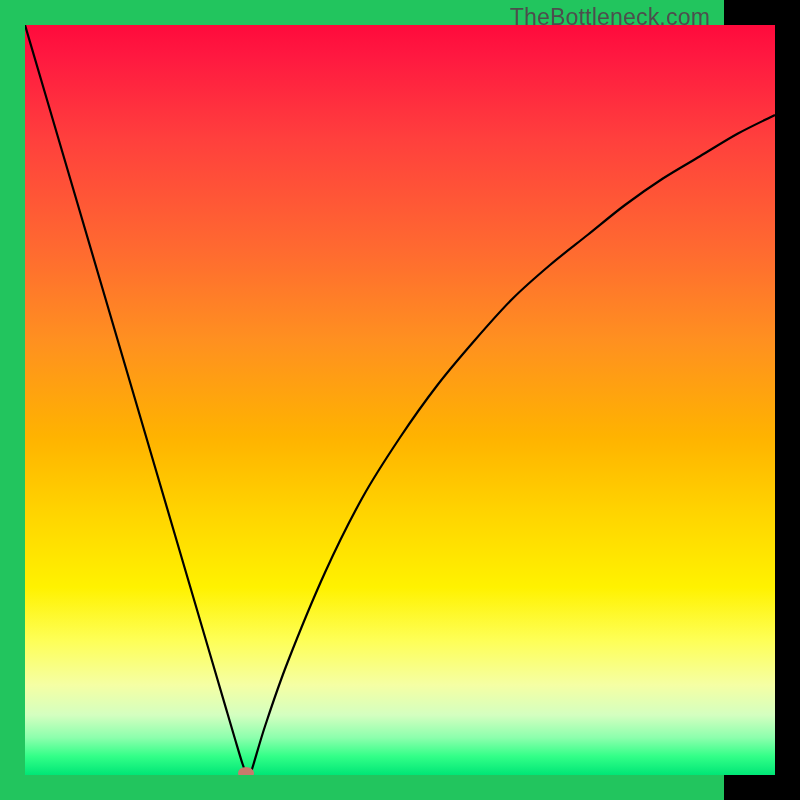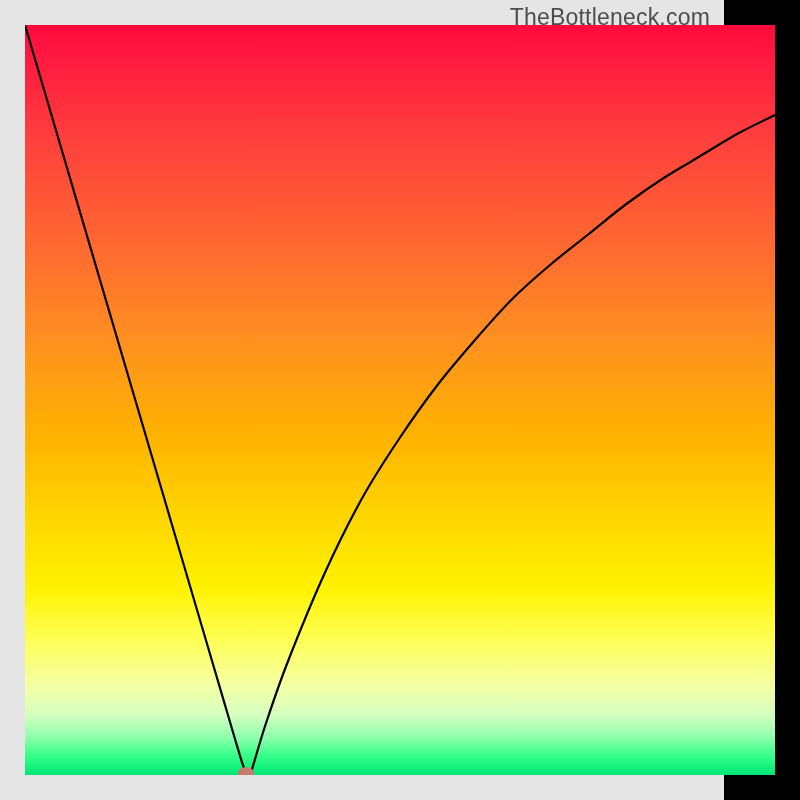--- a/index.html
+++ b/index.html
@@ -3,21 +3,21 @@
 <meta charset="utf-8">
 <style>
   * { margin: 0; padding: 0; box-sizing: border-box; }
   html, body { width: 800px; height: 800px; overflow: hidden; }
   body { background: #000; position: relative; font-family: Arial, sans-serif; }
 
   .frame {
     position: absolute;
     top: 0; left: 0;
     width: 724px; height: 800px;
-    background: #e5e5e5;
+    background: #22c55e;
   }
 
   .plot-area {
     position: absolute;
     top: 25px;
     left: 25px;
     width: 750px;
     height: 750px;
     overflow: hidden;
   }

